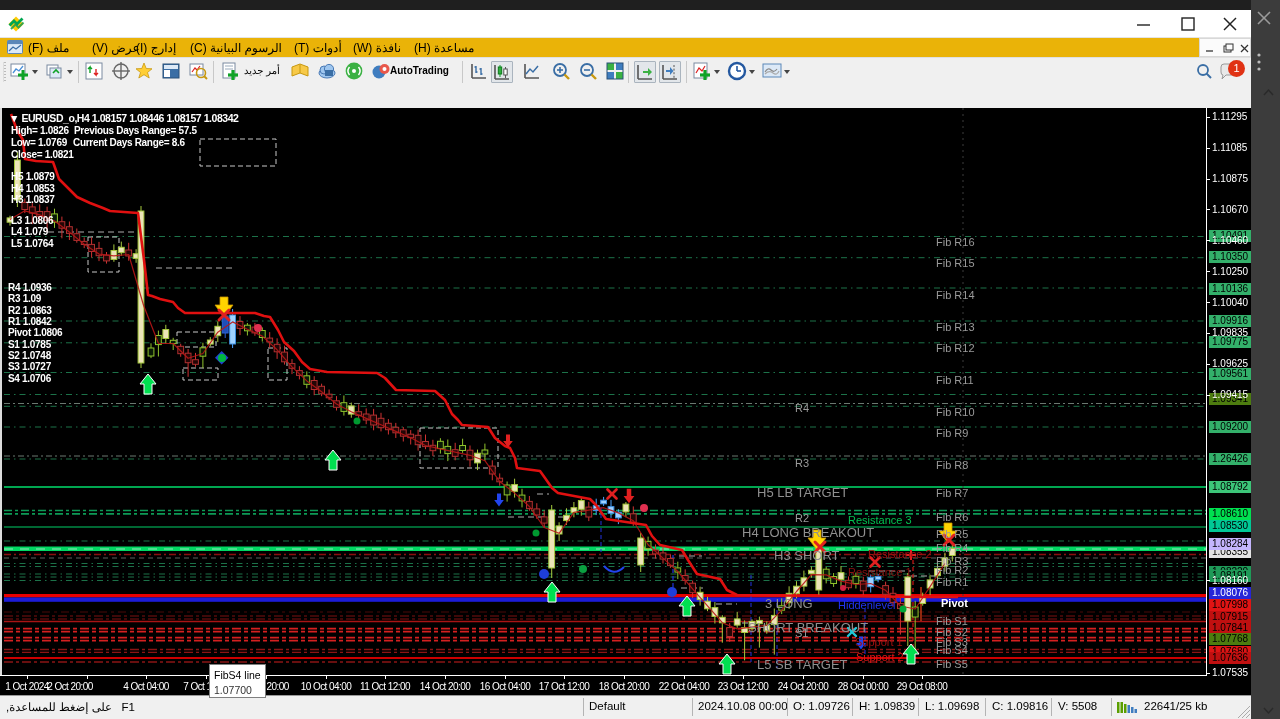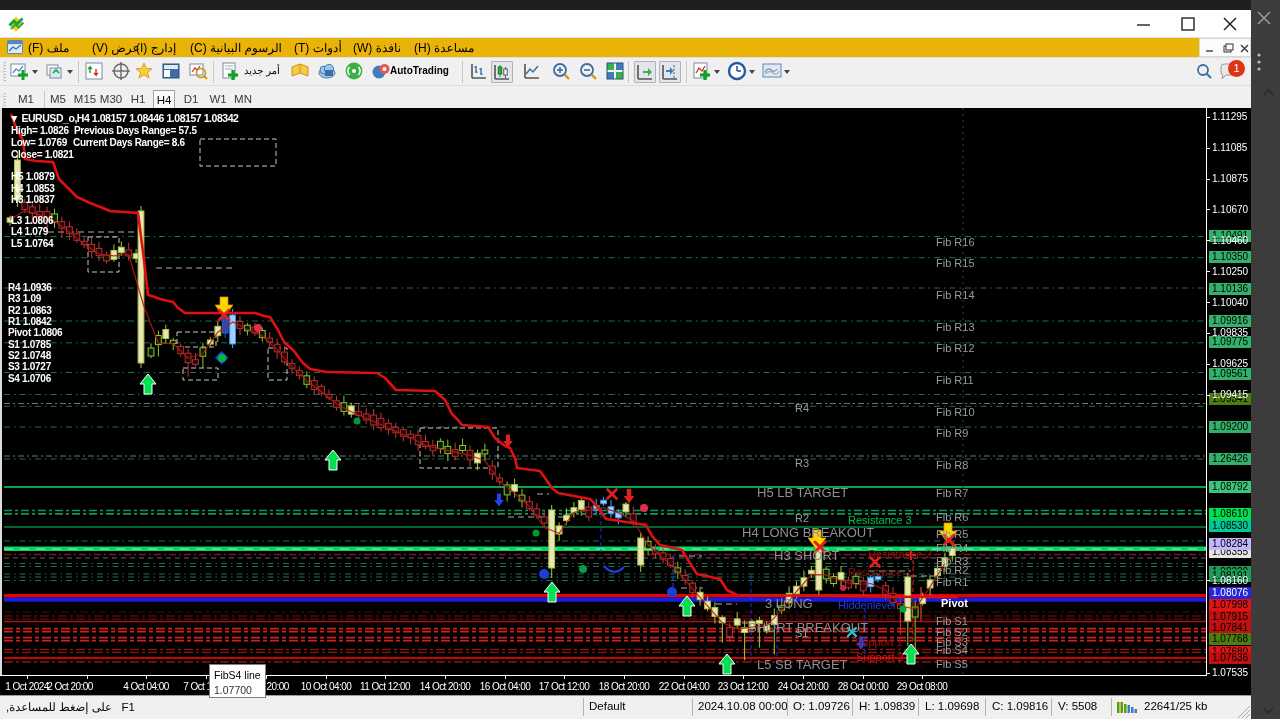--- a/index.html
+++ b/index.html
@@ -235,33 +235,20 @@
         </svg></div>
 <div class="dd" style="left:784px"></div>
 <svg width="18" height="18" style="position:absolute;left:1196px;top:5px">
         <circle cx="7" cy="7" r="5" fill="none" stroke="#3a6ea5" stroke-width="1.8"></circle>
         <line x1="10.5" y1="10.5" x2="15" y2="15" stroke="#3a6ea5" stroke-width="2"></line>
       </svg>
 <svg width="30" height="22" style="position:absolute;left:1218px;top:3px">
         <path d="M3 6 Q3 3 6 3 L15 3 Q18 3 18 6 L18 11 Q18 14 15 14 L8 14 L4 18 L5 14 Q3 14 3 11 Z" fill="#e8e8e8" stroke="#999"></path>
       </svg>
 <div style="position:absolute;left:1228px;top:2px;width:17px;height:17px;border-radius:9px;background:#e03214;color:#fff;font-size:11px;text-align:center;line-height:17px">1</div>
-  </div>
-  <div id="tfbar">
-    <div class="grip" style="left:3px;top:7px"></div>
-    <div class="sep" style="left:44px;top:5px;height:21px"></div>
-<div class="tf" style="left:15px;width:22px">M1</div>
-<div class="tf" style="left:47px;width:22px">M5</div>
-<div class="tf" style="left:73px;width:24px">M15</div>
-<div class="tf" style="left:99px;width:24px">M30</div>
-<div class="tf" style="left:127px;width:22px">H1</div>
-<div class="tf tfa" style="left:153px;width:22px">H4</div>
-<div class="tf" style="left:180px;width:22px">D1</div>
-<div class="tf" style="left:207px;width:22px">W1</div>
-<div class="tf" style="left:232px;width:22px">MN</div>
   </div>
   <div id="chart">
     <svg width="1207" height="695" viewBox="0 0 1207 695">
         <line x1="4" y1="236.5" x2="1206" y2="236.5" stroke="#1c7249" stroke-width="1" stroke-dasharray="6 4 1.5 4"></line>
 <line x1="4" y1="257.7" x2="1206" y2="257.7" stroke="#1c7249" stroke-width="1" stroke-dasharray="6 4 1.5 4"></line>
 <line x1="4" y1="288" x2="1206" y2="288" stroke="#1c7249" stroke-width="1" stroke-dasharray="6 4 1.5 4"></line>
 <line x1="4" y1="321" x2="1206" y2="321" stroke="#1c7249" stroke-width="1" stroke-dasharray="6 4 1.5 4"></line>
 <line x1="4" y1="342.8" x2="1206" y2="342.8" stroke="#1c7249" stroke-width="1" stroke-dasharray="6 4 1.5 4"></line>
 <line x1="4" y1="372.5" x2="1206" y2="372.5" stroke="#1c7249" stroke-width="1" stroke-dasharray="6 4 1.5 4"></line>
 <line x1="4" y1="394.5" x2="1206" y2="394.5" stroke="#1c7249" stroke-width="1" stroke-dasharray="6 4 1.5 4"></line>

